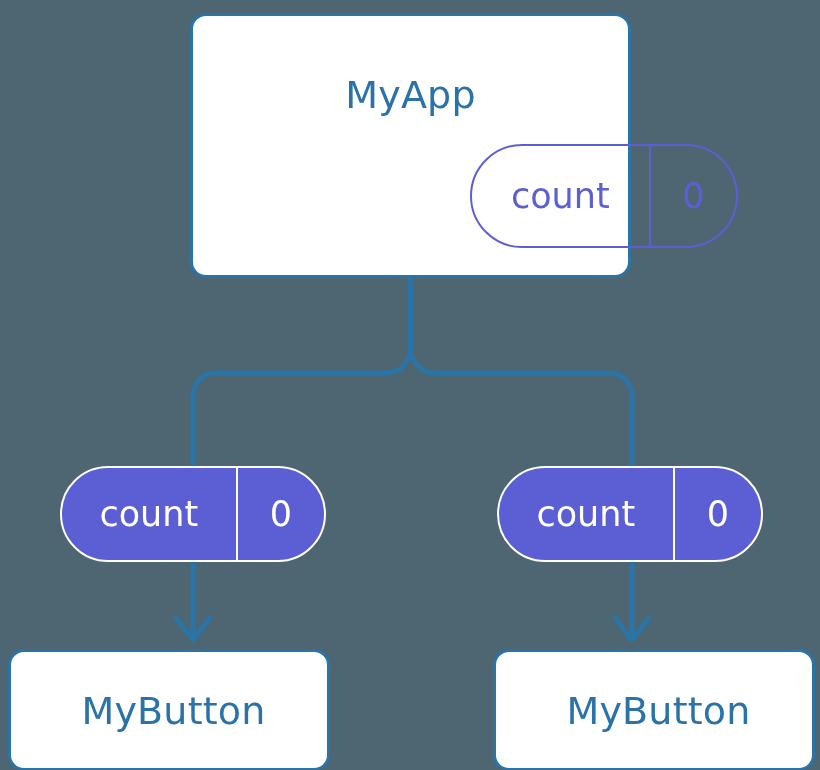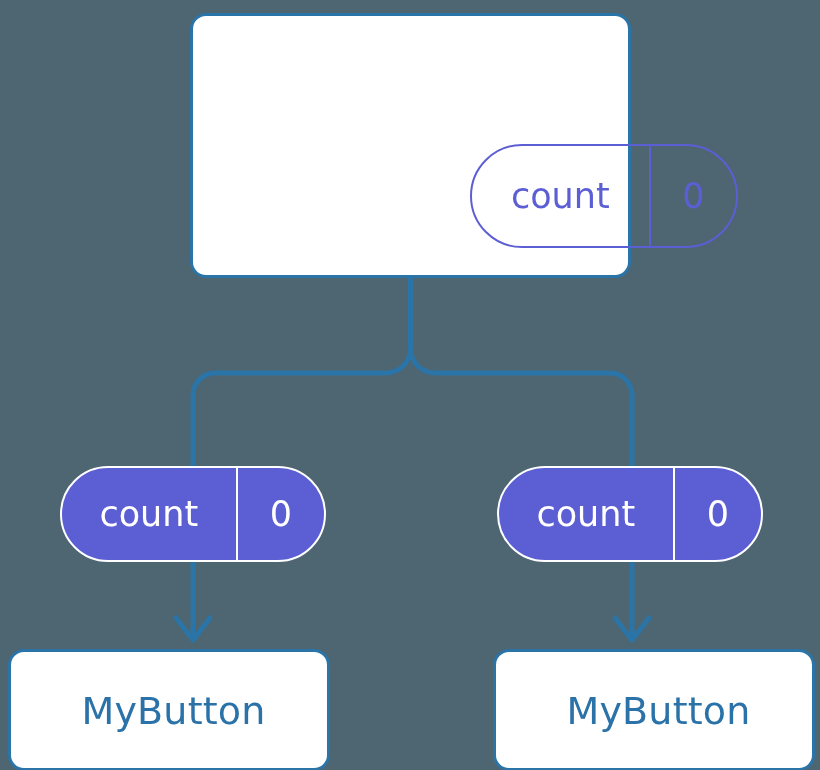--- a/index.html
+++ b/index.html
@@ -168,20 +168,21 @@
                A 22 22 0 0 1 632 395 L 632 466"></path>
 
       <path d="M 193 562 L 193 640"></path>
       <path d="M 176 618 L 193 640 L 210 618" stroke-linecap="round" stroke-linejoin="round"></path>
       <path d="M 632 562 L 632 640"></path>
       <path d="M 615 618 L 632 640 L 649 618" stroke-linecap="round" stroke-linejoin="round"></path>
     </g>
   </svg>
 
   <div id="app-box" class="node-box">
+    <div class="node-title">MyApp</div>
 
     <div id="app-state-pill" class="pill outline">
       <div class="pill-key">count</div>
       <div class="pill-val">0</div>
     </div>
   </div>
 
   <div id="props-pill-left" class="pill filled">
     <div class="pill-key">count</div>
     <div class="pill-val">0</div>

